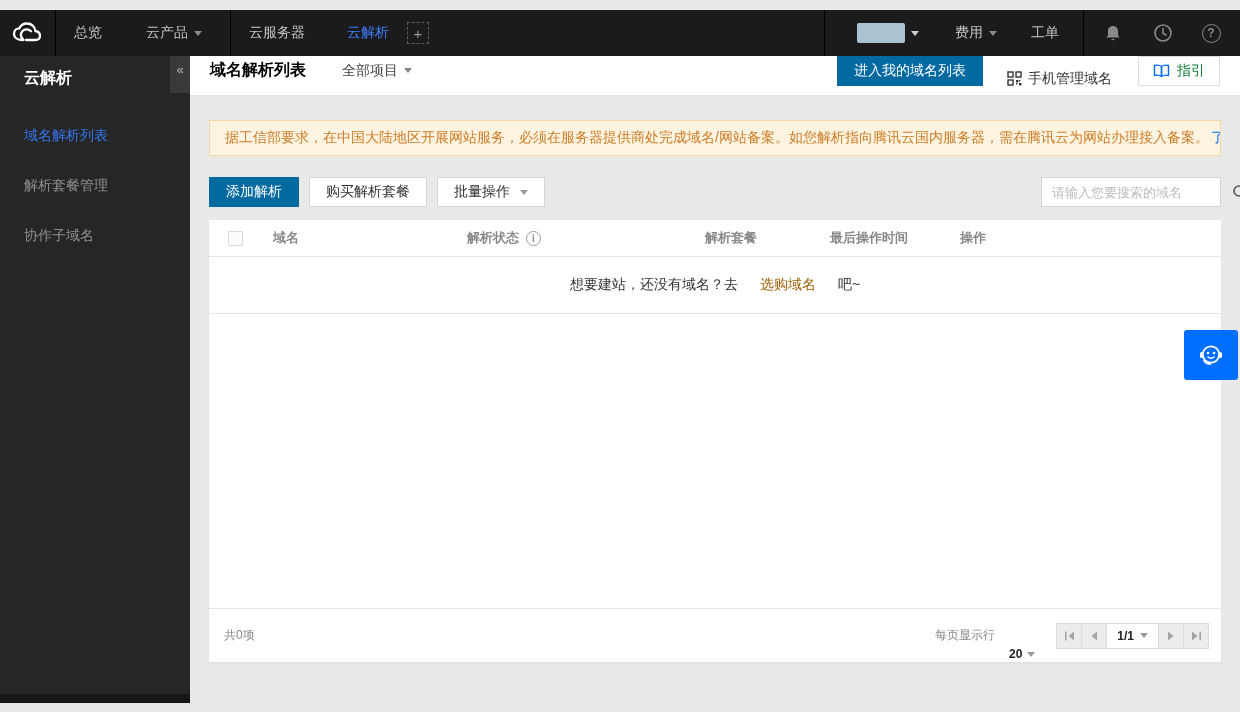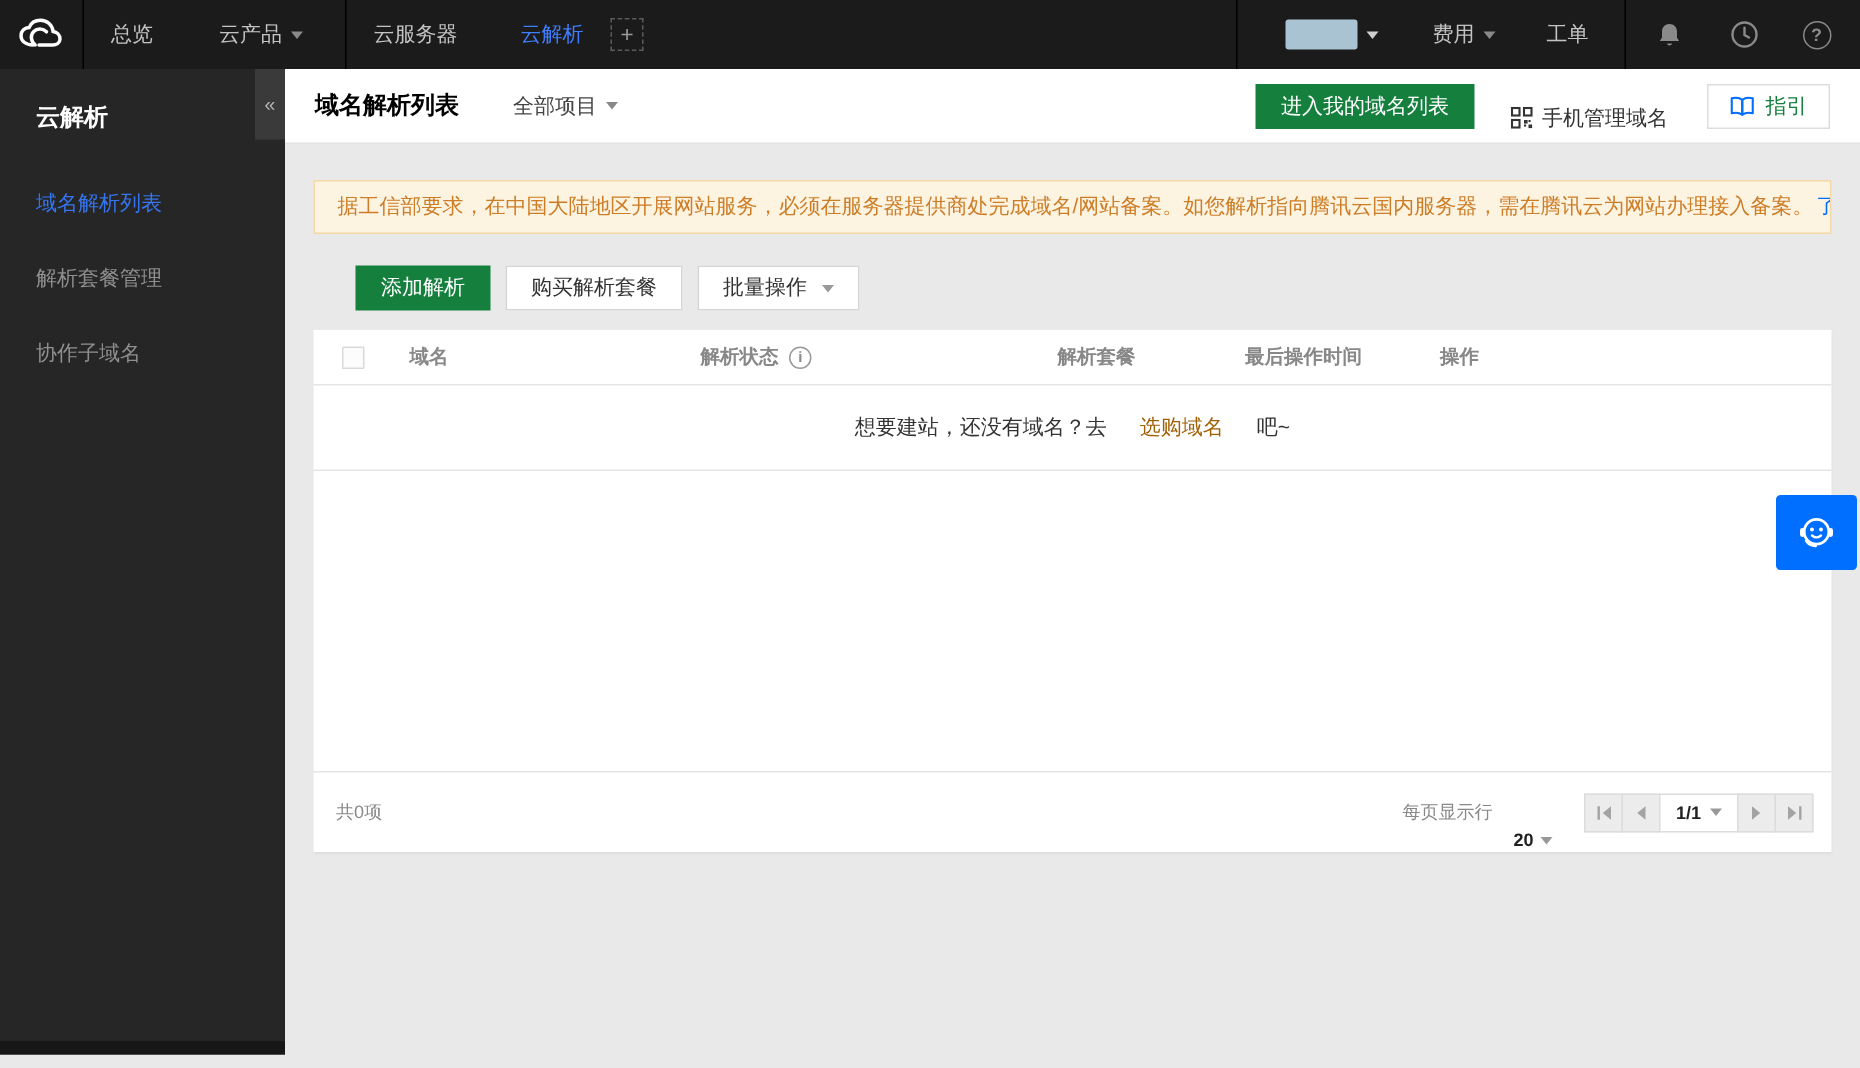--- a/index.html
+++ b/index.html
@@ -1,19 +1,19 @@
 <!DOCTYPE html>
 <html><head>
 <meta charset="utf-8">
 <style>
   * { margin:0; padding:0; box-sizing:border-box; }
   html,body { width:1240px; height:712px; overflow:hidden; font-family:"Liberation Sans","DejaVu Sans",sans-serif; background:#e9e9e9; }
 
   
-  .topnav { position:absolute; top:0; left:0; width:1240px; height:46px; background:#1b1b1b; display:flex; align-items:center; z-index:30; }
+  .topnav { position:absolute; top:10px; left:0; width:1240px; height:46px; background:#1b1b1b; display:flex; align-items:center; z-index:30; }
   .topnav .logo { width:34px; height:24px; margin:0 12px 0 9px; display:flex; align-items:center; }
   .nav-divider { width:1px; height:46px; background:#000; }
   .nav-item { color:#c3c3c3; font-size:14px; padding:0 10px; height:46px; display:flex; align-items:center; cursor:pointer; white-space:nowrap; }
   .nav-item.active { color:#3f7eff; }
   .caret { display:inline-block; width:0; height:0; border-left:4px solid transparent; border-right:4px solid transparent; border-top:5px solid #8a8a8a; margin-left:6px; }
   .plus-box { width:22px; height:22px; border:1px dashed #5a5a5a; color:#9a9a9a; font-size:15px; display:flex; align-items:center; justify-content:center; margin-left:8px; cursor:pointer; }
   .topnav .spacer { flex:1; }
   .user-rect { width:48px; height:20px; background:#a9c3d2; border-radius:2px; display:inline-block; }
   .nav-icon { width:46px; height:46px; display:flex; align-items:center; justify-content:center; cursor:pointer; }
   .circle-glyph { width:19px; height:19px; border:1.5px solid #8a8a8a; border-radius:50%; color:#8a8a8a; font-size:12px; font-weight:bold; display:flex; align-items:center; justify-content:center; }
@@ -27,38 +27,38 @@
   .side-item.active { color:#3575f0; }
   .collapse-btn { position:absolute; top:0; right:0; width:20px; height:47px; background:#3a3a3a; color:#b5b5b5; font-size:13px; display:flex; align-items:center; justify-content:center; cursor:pointer; }
 
   
   .main { position:absolute; top:46px; left:190px; width:1050px; height:666px; background:#e9e9e9; }
   .page-header { height:50px; background:#fff; border-bottom:1px solid #e3e3e3; display:flex; align-items:center; padding:0 20px; }
   .page-title { font-size:16px; font-weight:bold; color:#000; margin-right:36px; }
   .project-filter { font-size:14px; color:#444; display:flex; align-items:center; cursor:pointer; }
   .project-filter .caret { border-top-color:#888; }
   .ph-right { margin-left:auto; display:flex; align-items:center; }
-  .btn-primary { background:#15803d; color:#fff; border:none; font-size:14px; height:30px; padding:0 17px; cursor:pointer; font-family:Liberation Serif, serif;margin-left:28px; }
+  .btn-primary { background:#0369a1; color:#fff; border:none; font-size:14px; height:30px; padding:0 17px; cursor:pointer; font-family:Liberation Serif, serif; }
   .mobile-manage { display:flex; align-items:center; font-size:14px; color:#333; margin:16px 26px 0 24px; cursor:pointer; }
   .mobile-manage svg { margin-right:6px; }
   .btn-guide { background:#fff; border:1px solid #ddd; height:30px; padding:0 14px; font-size:14px; color:#15803d; display:flex; align-items:center; cursor:pointer; font-family:inherit; }
   .btn-guide svg { margin-right:7px; }
 
   .notice { margin:24px 19px 0 19px; background:#fcf3e1; border:1px solid #f3d7a4; height:36px; display:flex; align-items:center; padding:0 15px; font-size:14px; color:#cd7d26; white-space:nowrap; overflow:hidden; }
   .notice a { color:#006eff; text-decoration:none; margin-left:2px; cursor:pointer; }
 
   .toolbar { margin:21px 19px 0 19px; display:flex; align-items:center; }
   .btn-plain { background:#fff; border:1px solid #d5d5d5; color:#333; height:30px; padding:0 16px; font-size:14px; margin-left:10px; cursor:pointer; display:flex; align-items:center; font-family:inherit; }
   .btn-plain .caret { border-top-color:#999; margin-left:10px; }
   .search-box { margin-left:auto; width:180px; height:30px; background:#fff; border:1px solid #d5d5d5; display:flex; align-items:center; }
   .search-box input { flex:1; border:none; outline:none; font-size:13px; color:#333; padding:0 4px 0 10px; font-family:inherit; background:transparent; }
   .search-box input::placeholder { color:#bcbcbc; }
   .search-btn { width:28px; height:28px; display:flex; align-items:center; justify-content:center; cursor:pointer; }
 
-  .card { margin:13px 19px 0 19px; background:#fff; height:348px; display:flex; flex-direction:column; box-shadow:0 1px 2px rgba(0,0,0,0.06); }
+  .card { margin:13px 19px 0 19px; background:#fff; height:442px; display:flex; flex-direction:column; box-shadow:0 1px 2px rgba(0,0,0,0.06); }
   .thead { display:flex; align-items:center; height:37px; border-bottom:1px solid #e5e5e5; font-size:13px; color:#888; font-weight:bold; }
   .col-check { width:64px; display:flex; align-items:center; padding-left:19px; }
   .checkbox { width:15px; height:15px; border:1px solid #d9d9d9; background:#fcfcfc; border-radius:1px; cursor:pointer; }
   .col-domain { width:194px; }
   .col-status { width:238px; display:flex; align-items:center; }
   .col-plan { width:125px; }
   .col-time { width:130px; }
   .col-op { flex:1; }
   .info-icon { width:15px; height:15px; border:1px solid #999; border-radius:50%; color:#888; font-size:10px; font-weight:bold; font-style:normal; display:inline-flex; align-items:center; justify-content:center; margin-left:7px; cursor:pointer; }
   .empty-row { height:57px; border-bottom:1px solid #e5e5e5; display:flex; align-items:center; justify-content:center; font-size:14px; color:#333; }
@@ -191,20 +191,29 @@
     <a>了解详情</a>
   </div>
 
   <div class="toolbar">
     <button class="btn-primary">添加解析</button>
     <button class="btn-plain">购买解析套餐</button>
     <button class="btn-plain">
       <span>批量操作</span>
       <span class="caret"></span>
     </button>
+    <div class="search-box">
+      <input type="text" placeholder="请输入您要搜索的域名" style="">
+      <span class="search-btn">
+        <svg width="16" height="16" viewBox="0 0 16 16">
+            <circle cx="7" cy="7" r="5" stroke="#555" stroke-width="1.6" fill="none"></circle>
+            <path d="M10.8 10.8 L14.2 14.2" stroke="#555" stroke-width="1.6" stroke-linecap="round"></path>
+          </svg>
+      </span>
+    </div>
   </div>
 
   <div class="card">
     <div class="thead">
       <div class="col-check">
           <span class="checkbox"></span>
         </div>
       <div class="col-domain">域名</div>
       <div class="col-status">
         <span>解析状态</span>

